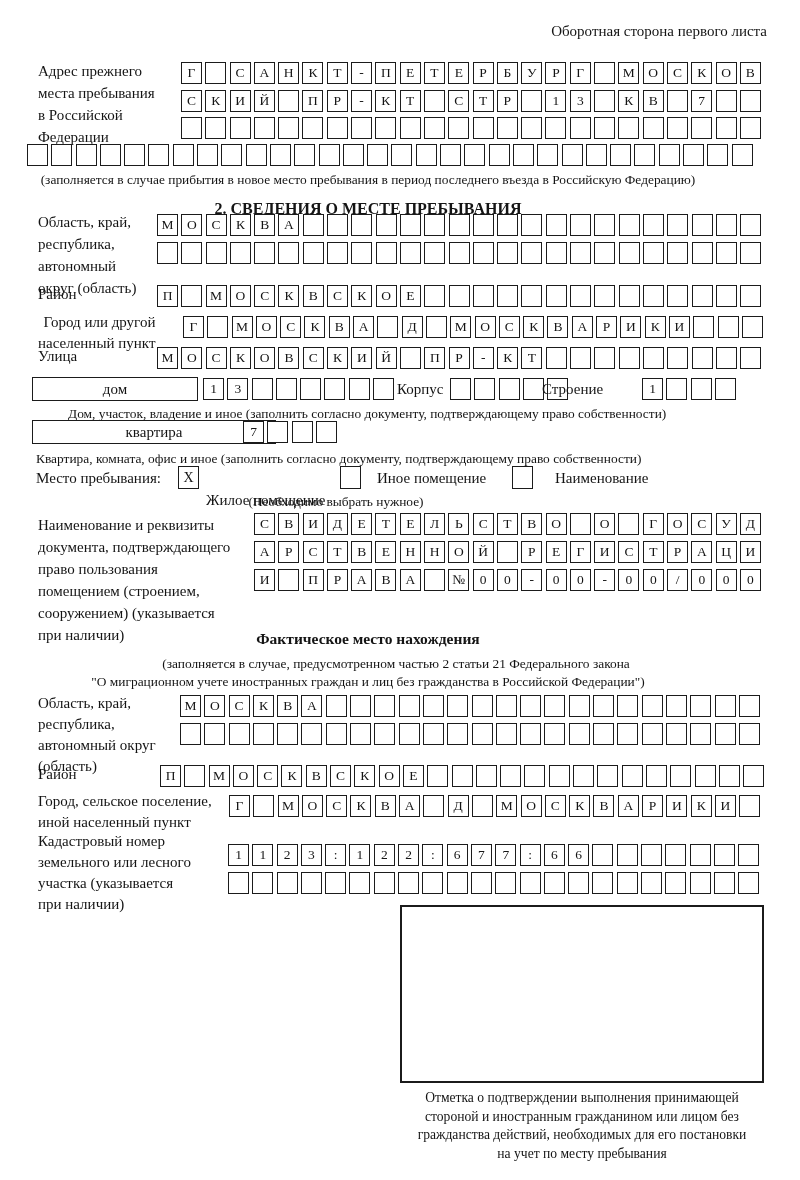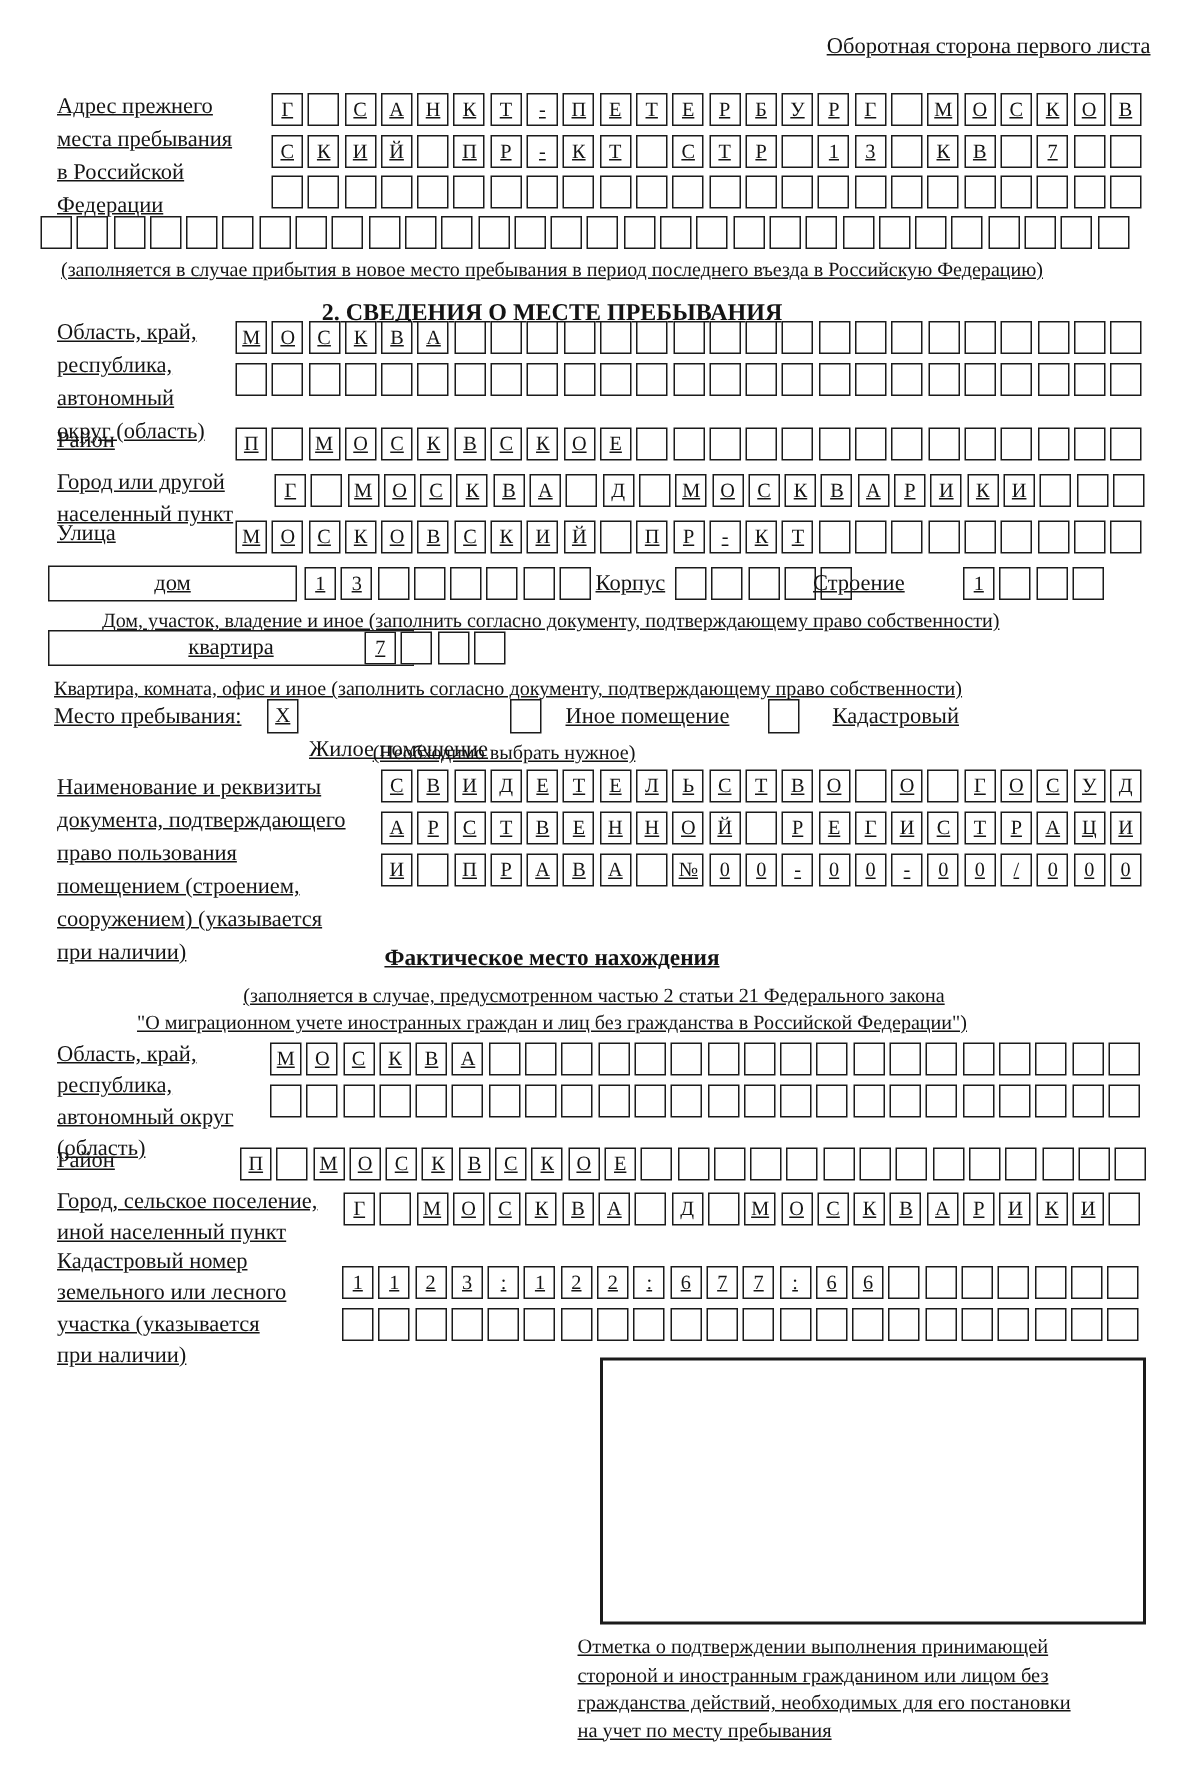--- a/index.html
+++ b/index.html
@@ -1,42 +1,42 @@
 <!DOCTYPE html>
 <html><head>
 <meta charset="utf-8">
 <style>
   html,body{margin:0;padding:0;}
   body{
     width:800px;height:1180px;position:relative;background:#ffffff;
     font-family:"Liberation Serif","DejaVu Serif",serif;color:#141414;
     overflow:hidden;
   }
-  .abs{position:absolute;text-decoration:underline;}
+  .abs{position:absolute;}
   .lbl{font-size:15px;line-height:22px;white-space:pre-line;}
   .lbl-sm{font-size:15px;line-height:21px;white-space:pre-line;}
   .note{font-size:13.4px;line-height:17px;}
   .center{width:736px;left:0;text-align:center;}
   .bold{font-weight:bold;}
   .boxrow{display:flex;gap:3.3px;}
   .cell{
     flex:0 0 auto;width:21px;height:22px;box-sizing:border-box;
     border:1.7px solid #1b1b1b;display:flex;align-items:center;justify-content:center;
     font-size:13.5px;background:#fff;
   }
   .typebox{
     box-sizing:border-box;border:1.8px solid #1b1b1b;background:#fff;
     display:flex;align-items:center;justify-content:center;font-size:15px;
   }
   .checkbox{
     width:21px;height:23px;box-sizing:border-box;border:1.8px solid #1b1b1b;
     display:flex;align-items:center;justify-content:center;font-size:14px;background:#fff;
   }
   .stampbox{box-sizing:border-box;border:2px solid #1b1b1b;background:#fff;}
-  .caption{font-size:13.6px;line-height:18.5px;white-space:pre-line;}
+  .caption{font-size:13.6px;line-height:18.5px;white-space:pre-line;text-align:center;}
 </style>
 </head>
 <body>
 
 <div class="abs lbl" style="top:20px;right:33px;">Оборотная сторона первого листа</div>
 
 <div class="abs lbl" style="left:38px;top:60px;">Адрес прежнего
 места пребывания
 в Российской
 Федерации</div>
@@ -235,21 +235,21 @@
     <span class="cell"></span>
     <span class="cell"></span>
     <span class="cell"></span>
     <span class="cell"></span>
     <span class="cell"></span>
     <span class="cell"></span>
     <span class="cell"></span>
     <span class="cell"></span>
   </div>
 
-<div class="abs lbl-sm" style="left:38px;top:312px;">Город или другой
+<div class="abs lbl-sm" style="left:38px;top:312px;text-align:right;">Город или другой
 населенный пункт</div>
 <div class="abs boxrow" style="left:183px;top:316px;">
     <span class="cell">Г</span>
     <span class="cell"></span>
     <span class="cell">М</span>
     <span class="cell">О</span>
     <span class="cell">С</span>
     <span class="cell">К</span>
     <span class="cell">В</span>
     <span class="cell">А</span>
@@ -336,21 +336,21 @@
     <span class="cell"></span>
   </div>
 <div class="abs note" style="left:36px;top:450px;">Квартира, комната, офис и иное (заполнить согласно документу, подтверждающему право собственности)</div>
 
 <div class="abs lbl" style="left:36px;top:467px;">Место пребывания:</div>
 <div class="abs checkbox" style="left:178px;top:466px;">X</div>
 <div class="abs lbl" style="left:206px;top:467px;margin-top:22px;">Жилое помещение</div>
 <div class="abs checkbox" style="left:340px;top:466px;"></div>
 <div class="abs lbl" style="left:377px;top:467px;text-align:right;">Иное помещение</div>
 <div class="abs checkbox" style="left:512px;top:466px;"></div>
-<div class="abs lbl" style="left:555px;top:467px;">Кадастровый</div>
+<div class="abs lbl" style="left:555px;top:467px;">Наименование</div>
 <div class="abs note" style="left:156px;top:493px;width:360px;text-align:center;">(Необходимо выбрать нужное)</div>
 
 <div class="abs lbl" style="left:38px;top:514px;">Наименование и реквизиты
 документа, подтверждающего
 право пользования
 помещением (строением,
 сооружением) (указывается
 при наличии)</div>
 <div class="abs boxrow" style="left:254px;top:513px;">
     <span class="cell">С</span>

